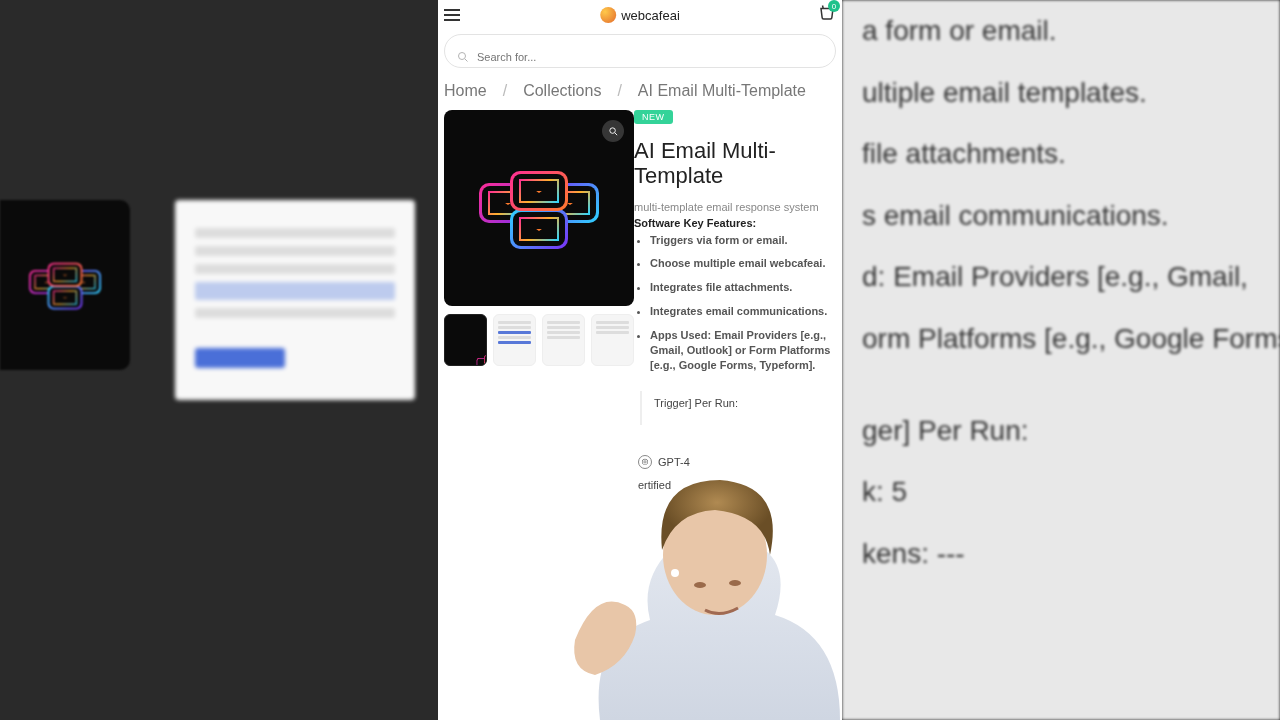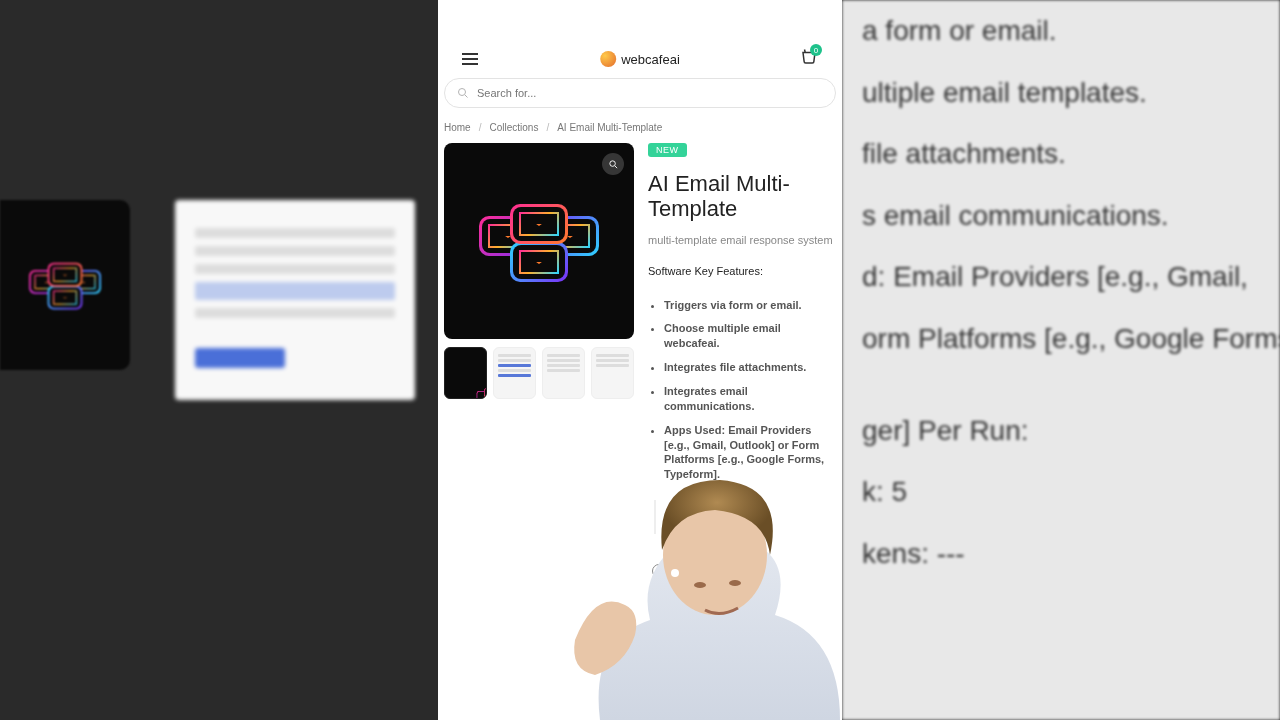--- a/index.html
+++ b/index.html
@@ -84,61 +84,60 @@
   background: #fff;
   overflow: hidden;
   color: #222;
 }
 
 .topbar {
   height: 30px;
   display: flex;
   align-items: center;
   justify-content: space-between;
-  padding: 0 24px;
+  padding: 0 6px;
   position: relative;
-  margin-top: 44px;
 }
 .hamburger-icon { width: 16px; height: 12px; display: flex; flex-direction: column; justify-content: space-between; cursor: pointer; }
 .hamburger-icon span { height: 2px; background: #333; display: block; }
 .brand { position: absolute; left: 50%; transform: translateX(-50%); display: flex; align-items: center; gap: 5px; font-size: 13px; font-weight: 500; }
 .brand-logo { width: 16px; height: 16px; border-radius: 50%; background: radial-gradient(circle at 30% 30%, #ffc94a, #e36b2c); }
 .cart { position: relative; }
 .cart svg { width: 18px; height: 18px; }
 .cart-badge {
   position: absolute; top: -4px; right: -4px;
   width: 12px; height: 12px; border-radius: 50%;
   background: #1ec28b; color: #fff; font-size: 8px;
   display: flex; align-items: center; justify-content: center;
 }
 
 .searchbar {
   margin: 4px 6px 10px;
   border: 1px solid #e3e3e3;
   border-radius: 20px;
   height: 30px;
   display: flex;
-  align-items: center;
-  padding: 0 12px;
+  align-items: flex-start;
+  padding: 16px 12px;
   gap: 8px;
 }
 .searchbar svg { width: 12px; height: 12px; opacity: 0.5; }
 .searchbar input {
   border: none; outline: none; flex: 1; font-size: 11px; color: #888;
 }
 
 .breadcrumb {
-  font-size: 10px; color: #777;
+  font-size: 16px; color: #777;
   padding: 4px 6px 10px;
-  display: flex; gap: 8px;
+  display: flex; gap: 16px;
 }
 .breadcrumb span { cursor: pointer; }
 .breadcrumb .sep { color: #bbb; }
 
-.product-row { display: flex; gap: 14px; padding: 0 6px; }
+.product-row { display: flex; padding: 0 6px; }
 .gallery { width: 190px; }
 .hero {
   width: 190px; height: 196px;
   background: #0a0a0a;
   border-radius: 8px;
   position: relative;
   display: flex; align-items: center; justify-content: center;
   overflow: hidden;
 }
 .zoom-icon {
@@ -191,22 +190,22 @@
 .thumb .mini-ui .bar { height: 3px; background: #ddd; margin: 2px 0; border-radius: 1px; }
 .thumb .mini-ui .bar.b { background: #5878d8; }
 
 .details { flex: 1; font-size: 11px; }
 .new-badge {
   display: inline-block; background: #34d399; color: #fff;
   font-size: 9px; padding: 2px 8px; border-radius: 3px;
   margin-bottom: 14px; letter-spacing: 0.5px;
 }
 .ptitle { font-size: 22px; font-weight: 500; line-height: 1.15; margin-bottom: 12px; }
-.subtitle { color: #888; font-size: 11px; margin-bottom: 19px; }
-.kf-head { font-weight: 400; font-size: 11px; margin-bottom: 21px; }
+.subtitle { color: #888; font-size: 11px; margin-bottom: 4px; }
+.kf-head { font-weight: 700; font-size: 11px; margin-bottom: 4px; }
 .kf-list { list-style: disc; padding-left: 16px; color: #555; font-weight: bold; }
 .kf-list li { margin-bottom: 9px; line-height: 1.35; }
 
 .run-block {
   border-left: 2px solid #eee;
   margin: 18px 0 0 6px;
   padding: 6px 0 6px 12px;
   font-size: 11px; color: #444;
 }
 .run-block .rline { margin-bottom: 10px; }

